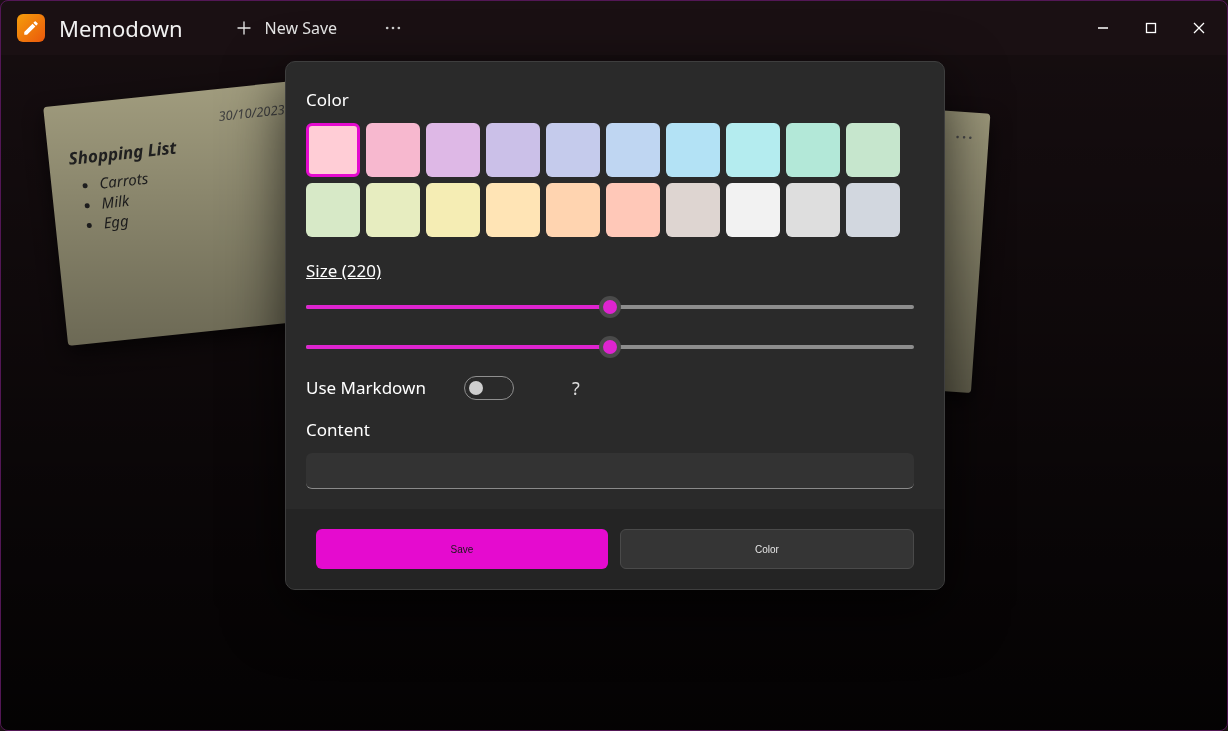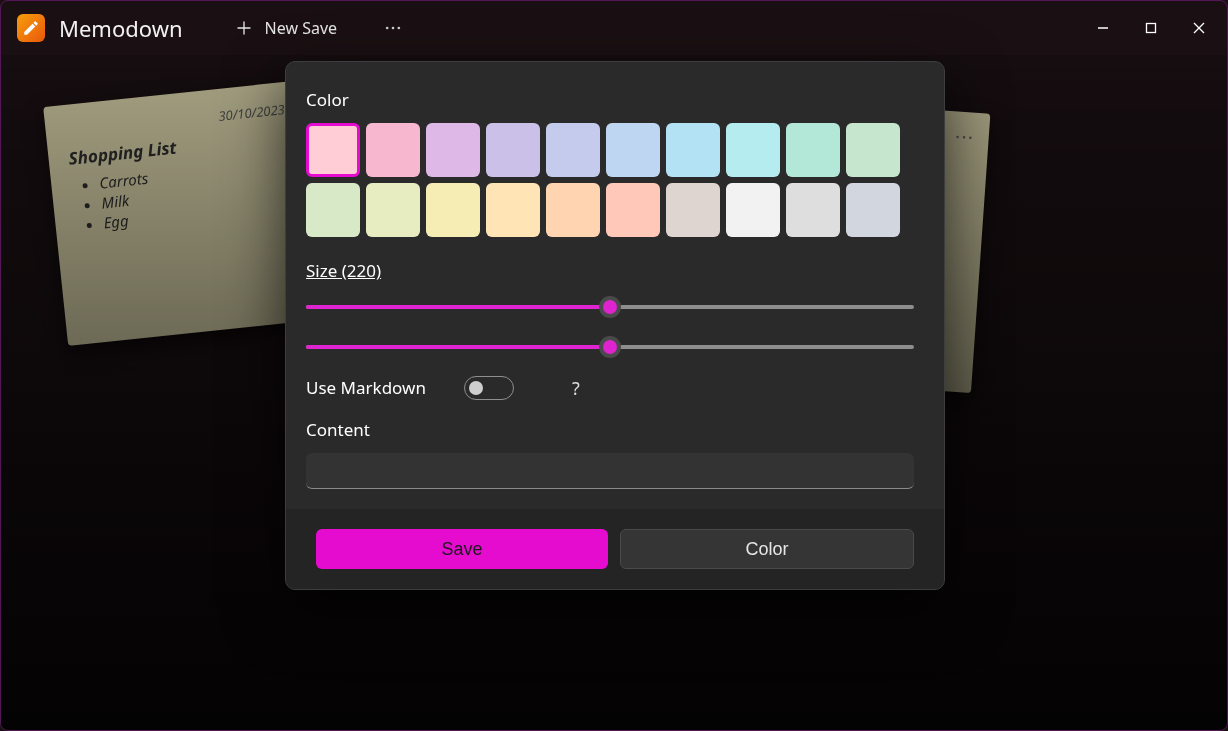--- a/index.html
+++ b/index.html
@@ -75,21 +75,21 @@
   .slider .track { position:absolute; left:0; right:0; top:50%; height:4px; background:var(--slider-track); border-radius:2px; transform:translateY(-50%);}
   .slider .fill { position:absolute; left:0; top:50%; height:4px; background:var(--slider-fill); border-radius:2px; transform:translateY(-50%);}
   .slider .thumb { position:absolute; top:50%; width:22px; height:22px; border-radius:50%; background:var(--slider-fill); border:4px solid #4a4a4a; transform:translate(-50%,-50%); cursor:pointer;}
   .row-md { display:flex; align-items:flex-start; gap:38px; margin-top:4px; margin-bottom:18px;}
   .row-md .lbl { font-size:17px; }
   .toggle { width:50px; height:24px; border-radius:12px; border:1.5px solid var(--toggle-border); background:var(--toggle-bg); position:relative; cursor:pointer;}
   .toggle .knob { position:absolute; left:4px; top:50%; width:14px; height:14px; border-radius:50%; background:#cfcfcf; transform:translateY(-50%);}
   .help { font-size:18px; color:#dcdcdc; cursor:pointer; margin-left:20px;}
   .content-input { width:100%; height:36px; border-radius:6px; background:var(--input-bg); border:none; border-bottom:1.5px solid #8a8a8a; outline:none; color:#fff; padding:0 10px; font-size:15px;}
   .dialog-footer { background:var(--footer-bg); padding:20px 30px; display:flex; gap:12px; }
-  .btn { flex:1; height:40px; border-radius:6px; border:none; font-size:18px; cursor:pointer; }
+  .btn { flex:1; height:40px; border-radius:6px; border:none; font-size:10px; cursor:pointer; }
   .btn-primary { background:var(--accent); color:#1a1a1a; font-weight:500;}
   .btn-secondary { background:var(--btn-secondary); color:#e5e5e5; border:1px solid #4a4a4a;}
 </style>
 </head>
 <body>
 
 <div class="titlebar">
   <div class="app-icon">
     <svg viewBox="0 0 24 24">
         <path d="M3 17.25V21h3.75L17.81 9.94l-3.75-3.75L3 17.25zM20.71 7.04a1 1 0 0 0 0-1.41l-2.34-2.34a1 1 0 0 0-1.41 0l-1.83 1.83 3.75 3.75 1.83-1.83z" fill="#fff"></path>

